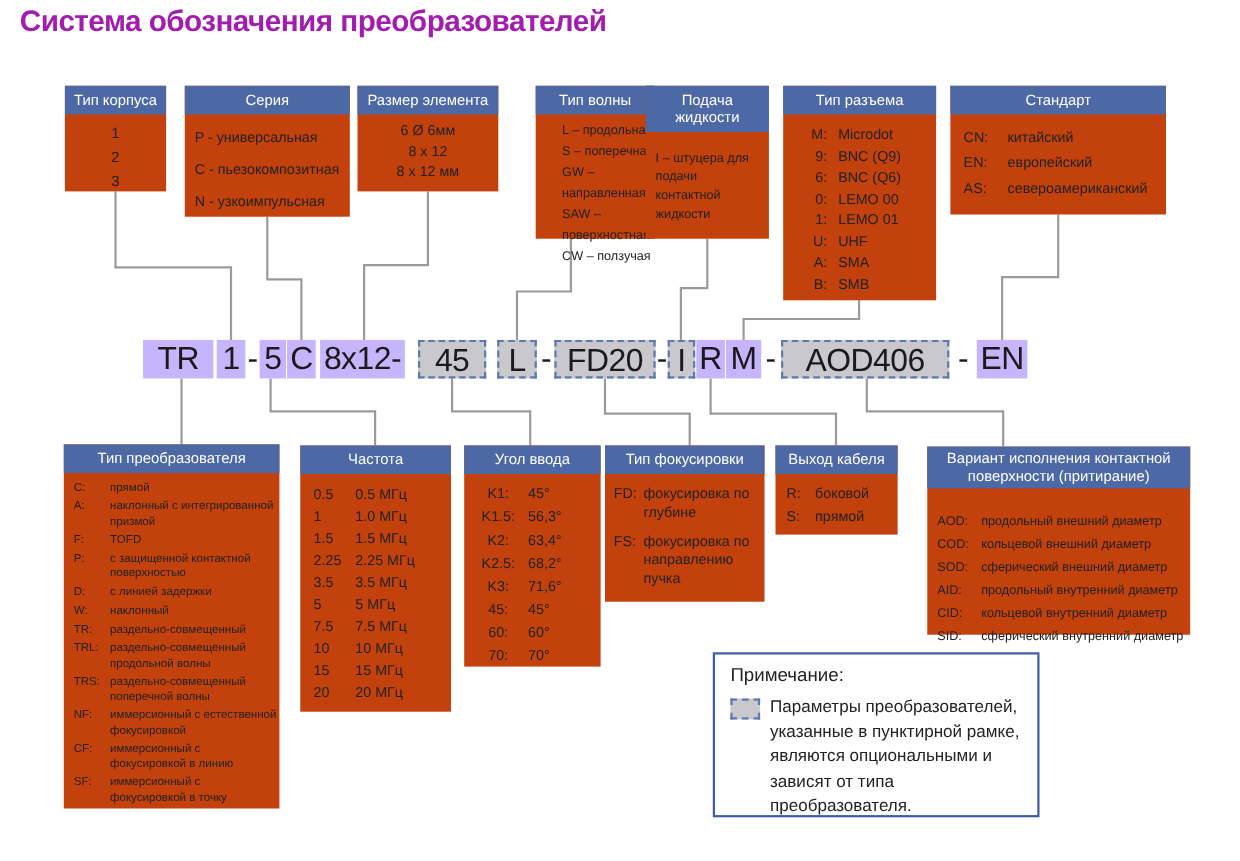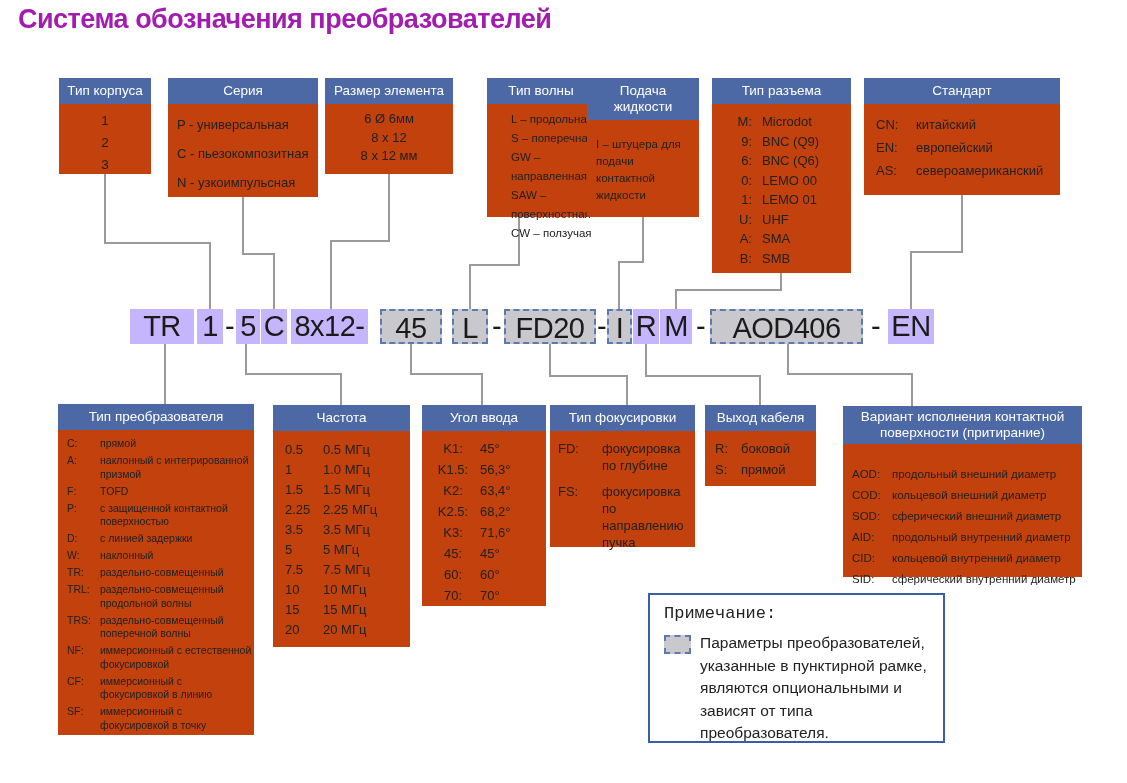--- a/index.html
+++ b/index.html
@@ -43,42 +43,42 @@
   #box-frequency{left:273px;top:405px;width:137px;height:242px;}
   #box-frequency .pair{font-size:13px;line-height:20px;padding-left:12px;}
   #box-frequency .term{width:34px;margin-right:4px;}
   #box-frequency .box-body{padding-top:9px;}
   #box-angle{left:422px;top:405px;width:124px;height:201px;}
   #box-angle .pair{font-size:13px;line-height:21px;padding-left:12px;}
   #box-angle .term{width:38px;margin-right:8px;text-align:center;}
   #box-angle .box-body{padding-top:7px;}
   #box-focus{left:550px;top:405px;width:145px;height:142px;}
   #box-focus .pair{font-size:13px;line-height:17px;padding-left:8px;margin-bottom:9px;}
-  #box-focus .term{width:25px;margin-right:19px;}
+  #box-focus .term{width:25px;margin-right:2px;}
   #box-focus .box-body{padding-top:9px;}
   #box-cable_exit{left:705px;top:405px;width:111px;height:81px;}
   #box-cable_exit .pair{font-size:13px;line-height:21px;padding-left:10px;}
   #box-cable_exit .term{width:18px;margin-right:8px;}
   #box-cable_exit .box-body{padding-top:7px;}
   #box-contact_surface{left:843px;top:406px;width:239px;height:171px;}
   #box-contact_surface .box-header{padding:3px 2px;}
   #box-contact_surface .pair{font-size:11.5px;line-height:21px;padding-left:9px;}
   #box-contact_surface .term{width:34px;margin-right:6px;}
   #box-contact_surface .box-body{padding-top:20px;}
   
   #code-row{position:absolute;left:0;top:309px;width:1127px;height:35px;}
   .token{position:absolute;top:0;height:35px;line-height:34px;text-align:center;
          font-size:29px;color:#1a1a1a;letter-spacing:-0.5px;box-sizing:border-box;white-space:nowrap;}
   .token.solid{background:#c4b5fd;}
   .token.dashed{background:#c9c9cd;border:2px dashed #5c7ab0;}
   .token.plain{background:transparent;}
   
   #note-box{position:absolute;left:648px;top:593px;width:297px;height:150px;background:#fff;
             border:2px solid #3b5da8;box-sizing:border-box;padding:9px 12px 0 14px;}
-  #note-title{font-size:17px;line-height:20px;margin-bottom:8px;font-family:Liberation Mono, monospace;}
+  #note-title{font-size:17px;line-height:20px;margin-bottom:8px;}
   #note-body{display:flex;}
   #note-swatch{flex:0 0 auto;width:27px;height:19px;background:#c9c9cd;border:2px dashed #5c7ab0;
                box-sizing:border-box;margin:3px 9px 0 0;}
   #note-text{flex:1 1 auto;font-size:15.5px;line-height:22.5px;}
 </style>
 </head>
 <body>
 
 <div id="canvas">
 

